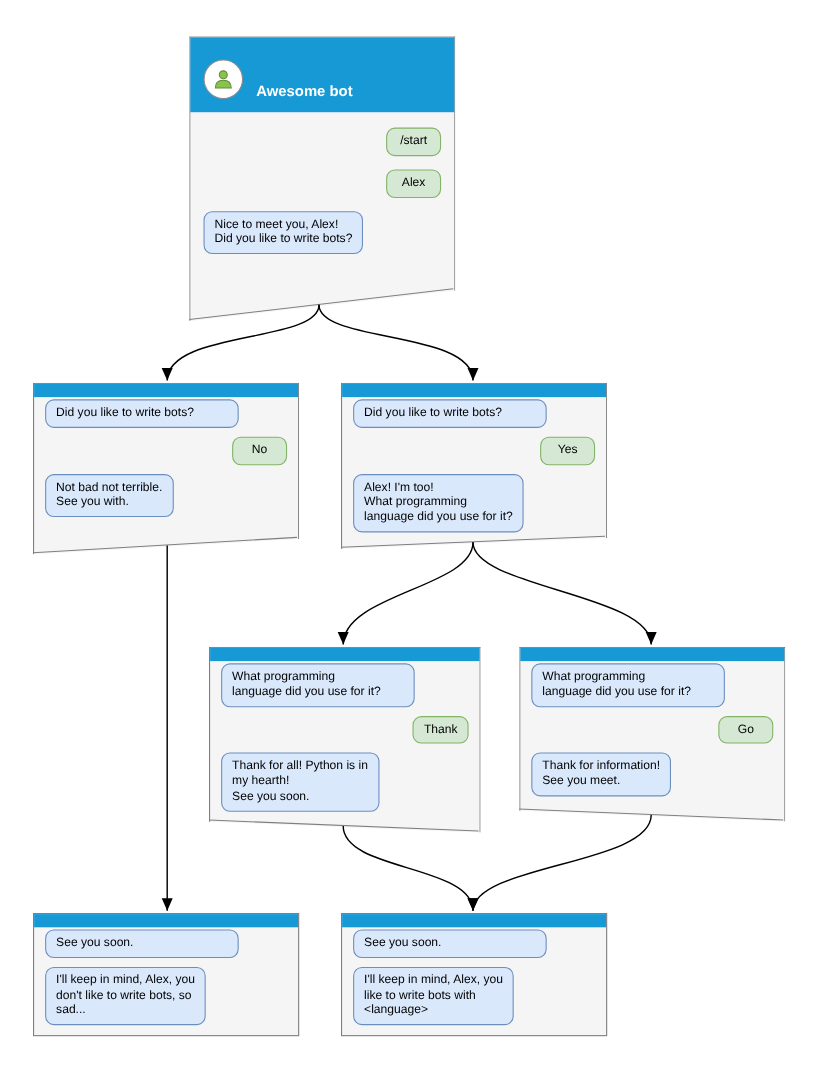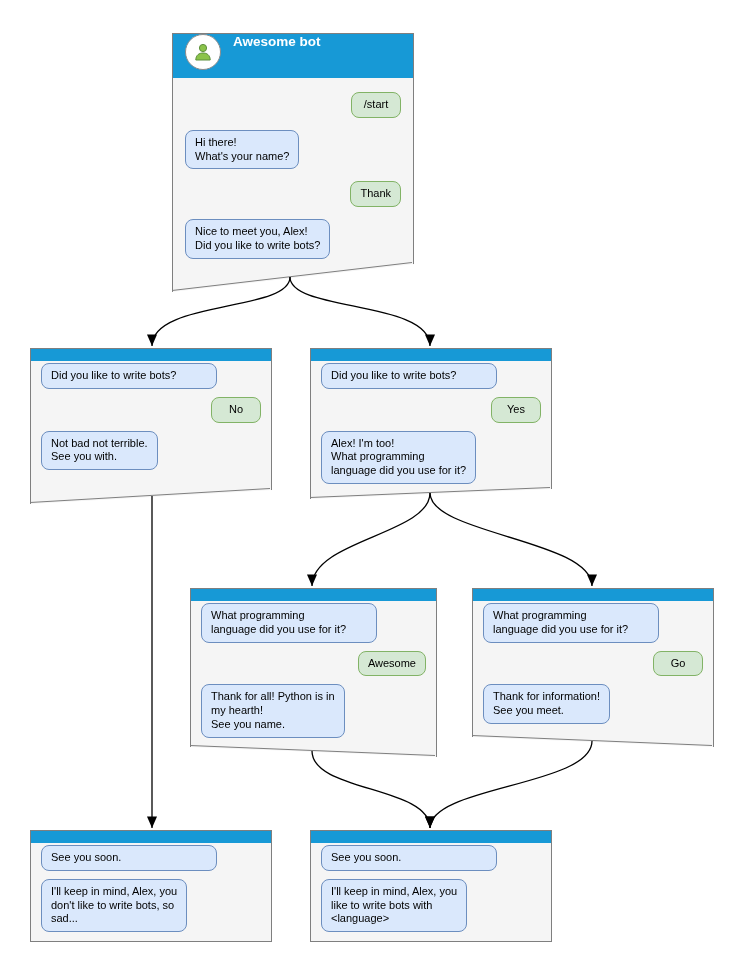--- a/index.html
+++ b/index.html
@@ -7,21 +7,21 @@
           font-family:"Liberation Sans",sans-serif;overflow:hidden;}
 
   .window{position:absolute;background:#f5f5f5;border:1px solid #7f7f7f;
           display:flex;flex-direction:column;}
   .window.cut-r{border-bottom:none;
           clip-path:polygon(0 0,100% 0,100% calc(100% - var(--cut)),0 100%);}
   .window.cut-l{border-bottom:none;
           clip-path:polygon(0 0,100% 0,100% 100%,0 calc(100% - var(--cut)));}
 
   .titlebar{background:#1799d6;flex:none;}
-  .titlebar.big{height:44px;display:flex;align-items:flex-start;gap:12px;padding:0 12px;}
+  .titlebar.big{height:44px;display:flex;align-items:flex-end;gap:12px;padding:12px 12px;}
   .titlebar.thin{height:12px;}
   .title{color:#ffffff;font-weight:bold;font-size:13.5px;}
   .avatar{width:34px;height:34px;border-radius:50%;background:#ffffff;
           border:1px solid #8c8c8c;display:flex;align-items:center;justify-content:center;flex:none;}
 
   .body{flex:1;display:flex;flex-direction:column;align-items:flex-start;
         padding:14px 12px 0;gap:12px;overflow:hidden;}
   .body.tight{padding:2px 10px 0;gap:8px;}
 
   .msg{max-width:200px;padding:5px 9px;border:1px solid;border-radius:8px;
@@ -43,23 +43,21 @@
       <span class="avatar">
         <svg viewBox="0 0 24 24" width="24" height="24" aria-hidden="true">
           <circle cx="12" cy="8" r="3.6" fill="#8bc34a" stroke="#5d8f3d" stroke-width="1"></circle>
           <path d="M4.8,20 C4.8,15.2 8,13 12,13 C16,13 19.2,15.2 19.2,20 Z" fill="#8bc34a" stroke="#5d8f3d" stroke-width="1"></path>
         </svg>
       </span>
       <span class="title">Awesome bot</span>
     </div>
     <div class="body">
       <div class="msg user">/start</div>
-      <div class="msg bot">Hi there!
-What's your name?</div>
-      <div class="msg user">Thank</div>
+      <div class="msg user">Alex</div>
       <div class="msg bot">Nice to meet you, Alex!
 Did you like to write bots?</div>
     </div>
   </div>
 
   <div class="window cut-r" style="left:30px;top:348px;width:240px;height:155px;--cut:14px">
     <div class="titlebar thin"></div>
     <div class="body tight">
       <div class="msg bot wide">Did you like to write bots?</div>
       <div class="msg user">No</div>
@@ -77,24 +75,24 @@
 What programming
 language did you use for it?</div>
     </div>
   </div>
 
   <div class="window cut-l" style="left:190px;top:588px;width:245px;height:168px;--cut:10px">
     <div class="titlebar thin"></div>
     <div class="body tight">
       <div class="msg bot wide">What programming
 language did you use for it?</div>
-      <div class="msg user">Awesome</div>
+      <div class="msg user">Thank</div>
       <div class="msg bot">Thank for all! Python is in
 my hearth!
-See you name.</div>
+See you soon.</div>
     </div>
   </div>
 
   <div class="window cut-l" style="left:472px;top:588px;width:240px;height:158px;--cut:10px">
     <div class="titlebar thin"></div>
     <div class="body tight">
       <div class="msg bot wide">What programming
 language did you use for it?</div>
       <div class="msg user">Go</div>
       <div class="msg bot">Thank for information!

